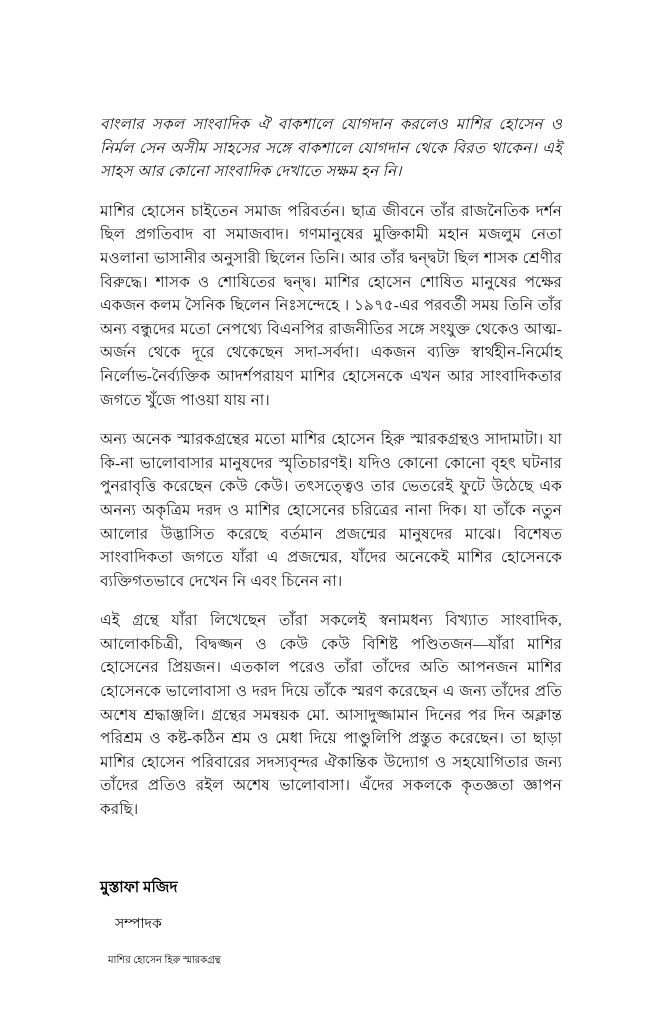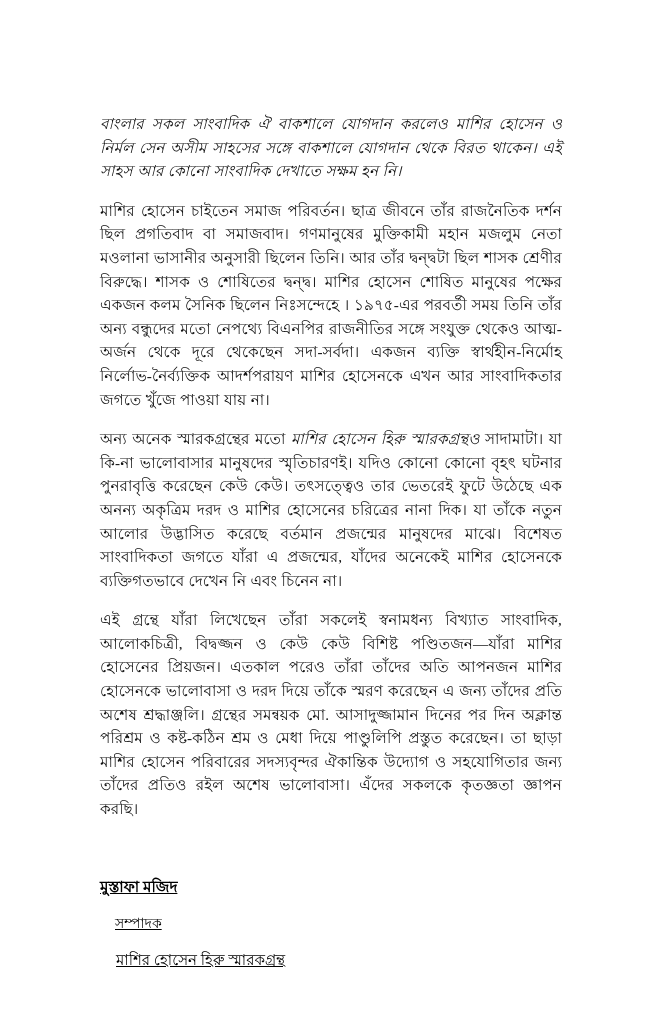--- a/index.html
+++ b/index.html
@@ -38,44 +38,42 @@
     word-spacing: 0.5px;
     color: #111111;
   }
   p.para:last-of-type {
     margin-bottom: 16px;
   }
   .italic-para {
     font-style: italic;
   }
   .italic-run {
-    font-style: italic;
   }
   .signature {
     position: absolute;
     left: 100px;
     top: 876px;
     width: 462px;
-    text-decoration: underline;
   }
   .sig-name {
     font-weight: bold;
     font-size: 15.2px;
     line-height: 22px;
     margin: 0 0 4px 0;
   }
   .sig-role {
     font-size: 14px;
     line-height: 21px;
     margin: 15px;
   }
   .sig-book {
-    font-size: 15px;
+    font-size: 10px;
     line-height: 21px;
-    margin: 16px;
+    margin: 8px;
   }
 </style>
 </head>
 <body>
 
 <div class="page">
 
   <div class="text-block">
 
     <p class="para italic-para">বাংলার সকল সাংবাদিক ঐ বাকশালে যোগদান করলেও মাশির হোসেন ও নির্মল সেন অসীম সাহসের সঙ্গে বাকশালে যোগদান থেকে বিরত থাকেন। এই সাহস আর কোনো সাংবাদিক দেখাতে সক্ষম হন নি।</p>

